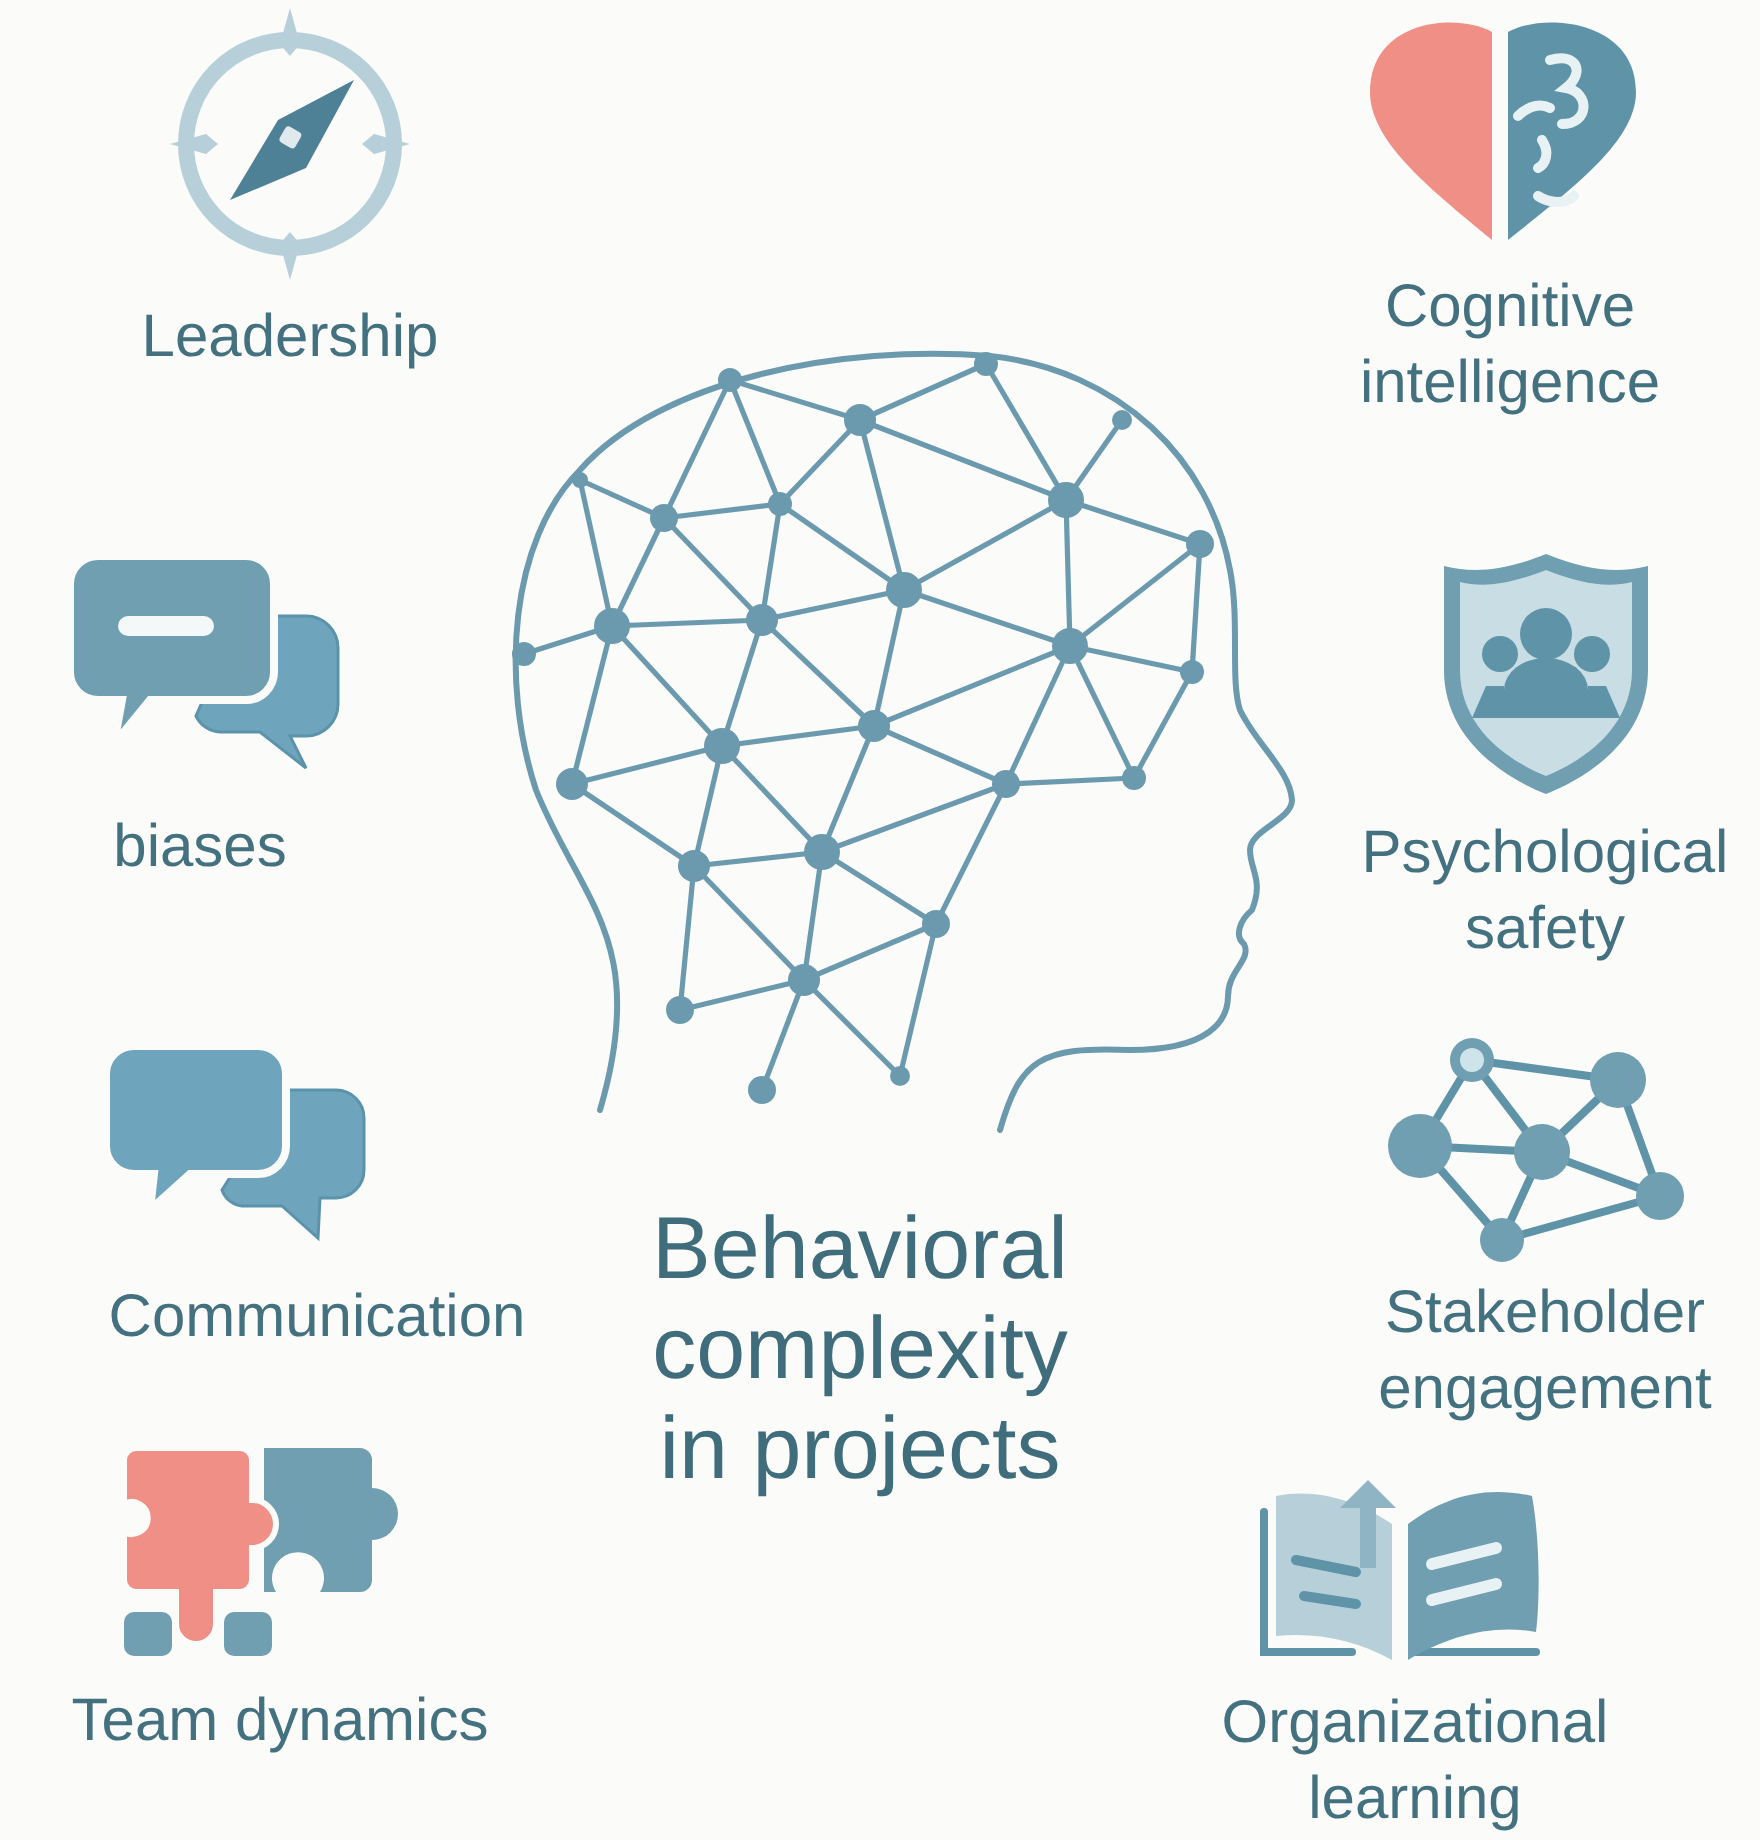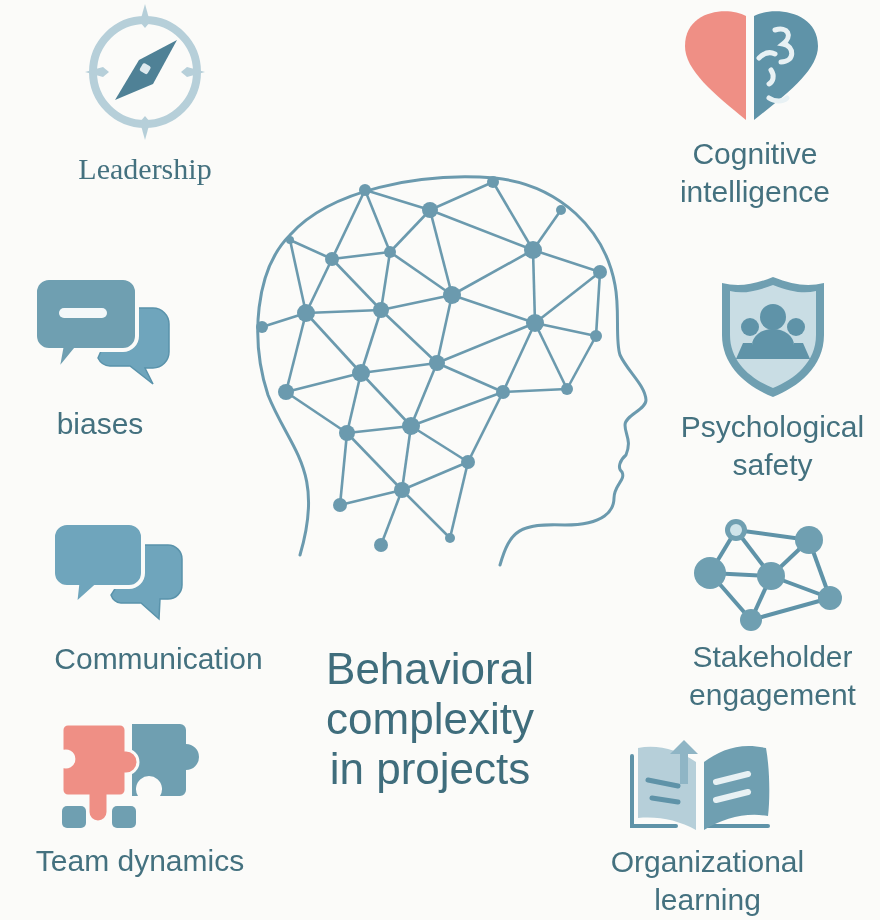--- a/index.html
+++ b/index.html
@@ -1,19 +1,19 @@
 <!DOCTYPE html>
 <html><head>
 <meta charset="utf-8">
 <style>
   html, body { margin:0; padding:0; }
   body { width:880px; height:920px; background:#fbfbf9; position:relative; overflow:hidden;
          font-family:"Liberation Sans", sans-serif; color:#3f6f80; }
   .label { position:absolute; text-align:center; font-size:30px; line-height:38px; color:#44717f; white-space:nowrap; }
-  .title { position:absolute; left:290px; top:600px; width:280px; text-align:center; font-size:44px; line-height:50px; color:#3f6d7c;margin-top:44px; }
+  .title { position:absolute; left:290px; top:600px; width:280px; text-align:center; font-size:44px; line-height:50px; color:#3f6d7c; }
   svg { position:absolute; overflow:visible; }
 </style>
 </head>
 <body>
 
 <svg width="880" height="920" style="left:0;top:0;" viewBox="0 0 880 920">
   <g fill="none" stroke="#6b9aae" stroke-width="3" stroke-linecap="round" stroke-linejoin="round">
 
     <path d="M300 555 C 325 470, 290 450, 268 395 C 250 340, 255 270, 290 235 C 330 190, 420 172, 495 178 C 560 185, 605 230, 615 285 C 620 310, 615 340, 620 355 C 628 372, 645 385, 646 400 C 646 410, 625 415, 625 425 C 625 435, 632 440, 626 455 C 620 460, 617 468, 622 472 C 626 480, 614 485, 614 498 C 614 510, 605 525, 565 525 C 520 523, 510 530, 500 565"></path>
   </g>
@@ -114,21 +114,21 @@
 
 <svg width="120" height="150" style="left:85px;top:0px;" viewBox="0 0 120 150">
   <circle cx="60" cy="72" r="52" fill="none" stroke="#b6cfd9" stroke-width="8"></circle>
   <path d="M60 4 L65 22 L60 28 L55 22 Z" fill="#b6cfd9"></path>
   <path d="M60 140 L65 122 L60 116 L55 122 Z" fill="#b6cfd9"></path>
   <path d="M0 72 L18 67 L24 72 L18 77 Z" fill="#b6cfd9"></path>
   <path d="M120 72 L102 67 L96 72 L102 77 Z" fill="#b6cfd9"></path>
   <path d="M92 40 L68 84 L30 100 L54 60 Z" fill="#4f8196"></path>
   <rect x="56" y="64" width="9" height="9" rx="2" fill="#dfe9ee" transform="rotate(30 60 68)"></rect>
 </svg>
-<div class="label" style="left:30px;top:150px;width:230px;font-family:Liberation Serif, serif;">
+<div class="label" style="left:30px;top:150px;width:230px;">
   <div>Leadership</div>
 </div>
 
 <svg width="140" height="115" style="left:35px;top:278px;" viewBox="0 0 140 115">
   <path d="M85 30 H118 a16 16 0 0 1 16 16 V74 a16 16 0 0 1 -16 16 H110 L118 106 L95 88 H75 a14 14 0 0 1 -12 -8 Z" fill="#6fa5bc" stroke="#5a93ab" stroke-width="1.5"></path>
   <path d="M14 0 H88 a14 14 0 0 1 14 14 V58 a14 14 0 0 1 -14 14 H40 L22 94 L26 72 H14 a14 14 0 0 1 -14 -14 V14 a14 14 0 0 1 14 -14 Z" fill="#6f9fb1" stroke="#fbfbf9" stroke-width="4"></path>
   <rect x="24" y="30" width="48" height="10" rx="5" fill="#f4f8f9"></rect>
 </svg>
 <div class="label" style="left:0px;top:405px;width:200px;">
   <div>biases</div>

